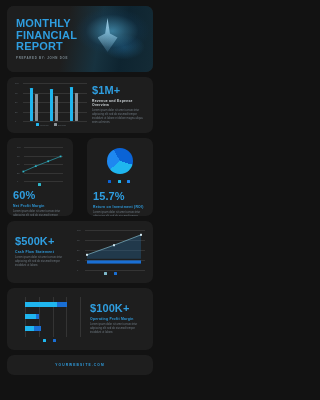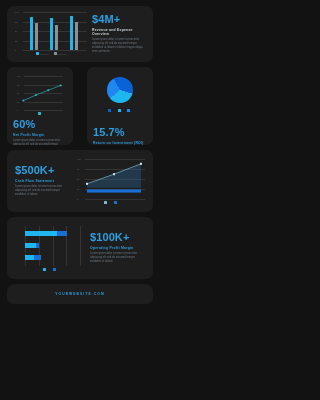--- a/index.html
+++ b/index.html
@@ -56,20 +56,31 @@
   .footer{height:20px;display:flex;align-items:center;justify-content:center;}
   .footer .u{font-size:3.3px;font-weight:700;letter-spacing:1.1px;color:#2f9ee0;}
   .row2{display:flex;gap:14px;justify-content:space-between;}
   .row2 .card{flex:1;padding:6px;box-sizing:border-box;}
 </style>
 </head>
 <body>
 
 <div class="page">
 
+  <div class="card hero">
+    <div class="hero-bg"></div>
+    <div class="hero-txt">
+      <h1>
+        <div>MONTHLY</div>
+        <div>FINANCIAL</div>
+        <div>REPORT</div>
+      </h1>
+      <div class="hero-sub">PREPARED BY: JOHN DOE</div>
+    </div>
+  </div>
 
   <div class="card split" style="height:56px">
     <div style="flex:0 0 72px;height:44px">
       <div class="plot" id="p-rev" style="height:38px">
           <div class="grid-h" style="top: 0%; left: 8px;"></div>
           <div class="ylab" style="top: 0%;">100</div>
           <div class="grid-h" style="top: 25%; left: 8px;"></div>
           <div class="ylab" style="top: 25%;">75</div>
           <div class="grid-h" style="top: 50%; left: 8px;"></div>
           <div class="ylab" style="top: 50%;">50</div>
@@ -91,21 +102,21 @@
               <div class="bar" style="height: 28.08px; background: rgb(139, 145, 151);"></div>
             </div>
           </div>
         </div>
       <div class="legend" id="lg-rev">
           <div class="li"><span class="sw" style="background: rgb(31, 182, 239);"></span>Revenue</div>
           <div class="li"><span class="sw" style="background: rgb(139, 145, 151);"></span>Expense</div>
         </div>
     </div>
     <div style="flex:1">
-      <div class="big">$4M+</div>
+      <div class="big">$1M+</div>
       <div class="sub">Revenue and Expense Overview</div>
       <div class="body">Lorem ipsum dolor sit amet consectetur adipiscing elit sed do eiusmod tempor incididunt ut labore et dolore magna aliqua enim ad minim.</div>
     </div>
   </div>
 
   <div class="row2">
     <div class="card" style="height:78px">
       <div class="plot" id="p-line" style="height: 34px; margin: 3px 4px 0px;">
           <div class="grid-h" style="top: 0%; left: 7px;"></div>
           <div class="ylab" style="top: 0%;">100</div>
@@ -142,21 +153,21 @@
           <div class="li">
             <span class="sw" style="background: rgb(10, 99, 214);"></span>
           </div>
           <div class="li">
             <span class="sw" style="background: rgb(31, 182, 239);"></span>
           </div>
           <div class="li">
             <span class="sw" style="background: rgb(30, 136, 240);"></span>
           </div>
         </div>
-      <div class="big" style="margin-top:14px">15.7%</div>
+      <div class="big" style="margin-top:7px">15.7%</div>
       <div class="sub accent">Return on Investment (ROI)</div>
       <div class="body">Lorem ipsum dolor sit amet consectetur adipiscing elit sed do eiusmod tempor incididunt.</div>
     </div>
   </div>
 
   <div class="card split" style="height:62px">
     <div style="flex:1">
       <div class="big">$500K+</div>
       <div class="sub accent">Cash Flow Statement</div>
       <div class="body">Lorem ipsum dolor sit amet consectetur adipiscing elit sed do eiusmod tempor incididunt ut labore.</div>

